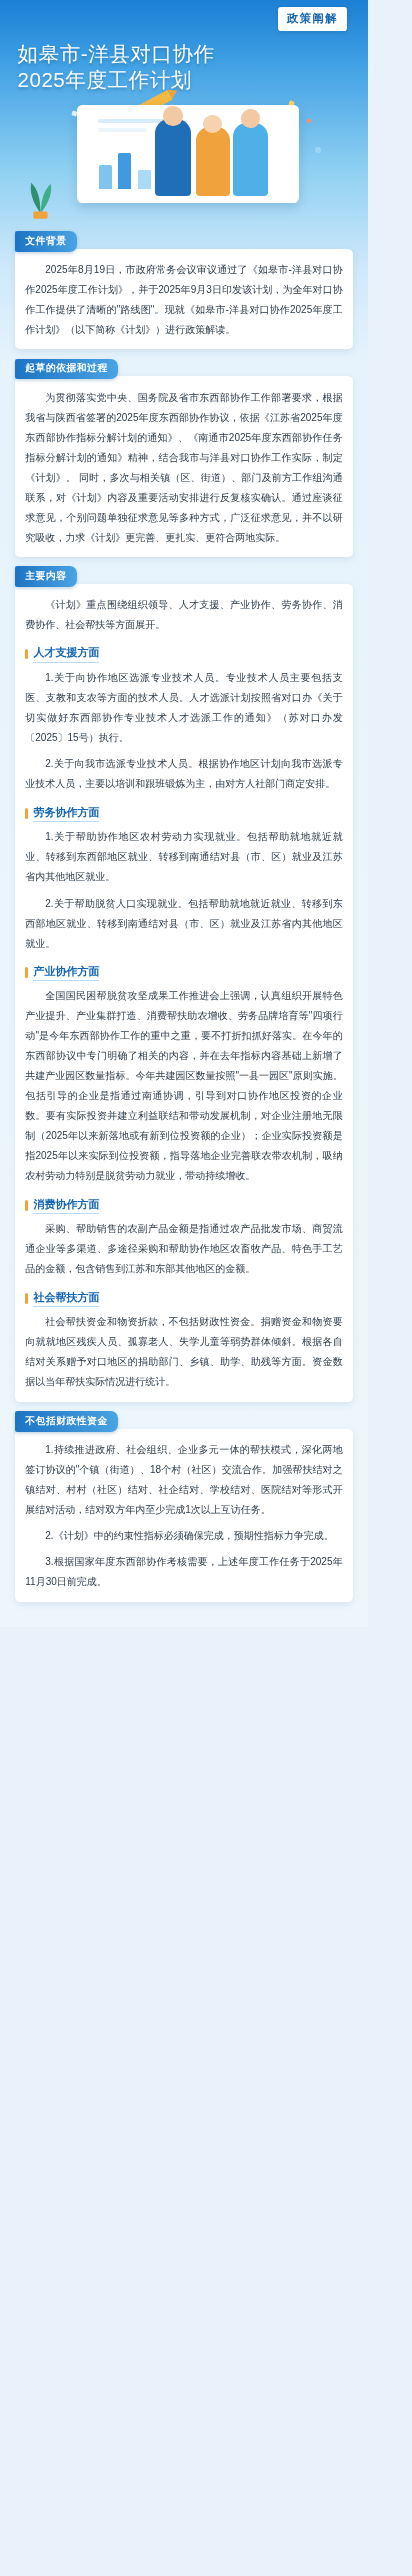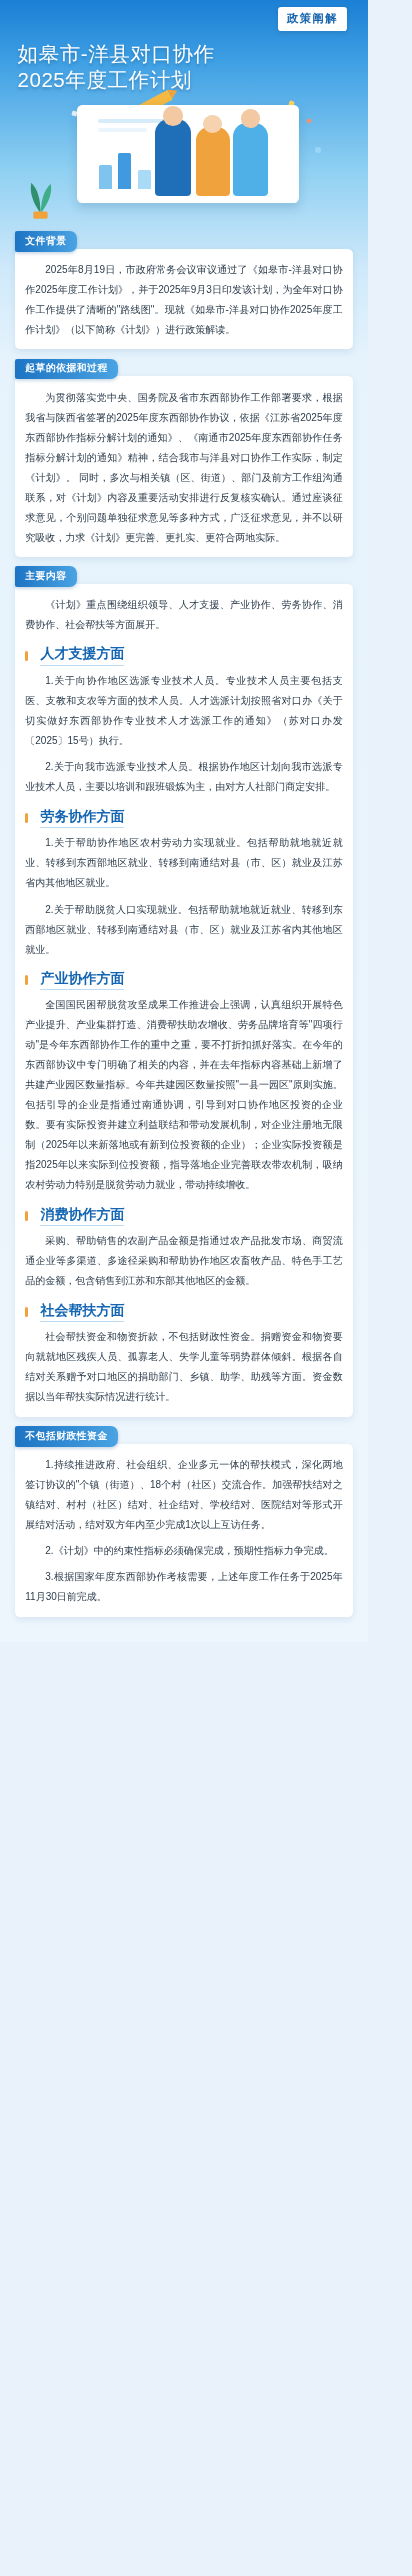--- a/index.html
+++ b/index.html
@@ -112,23 +112,23 @@
     margin: 0 0 6.2px 0;
     font-size: 10px;
     line-height: 2.0;
     color: #2b3b4a;
     text-align: justify;
     text-indent: 2em;
   }
   p.para:last-child { margin-bottom: 0; }
 
   .sub-head {
-    display: flex; align-items: center; gap: 12px;
+    display: flex; align-items: center; gap: 5px;
     margin: 10.3px 0 5.2px 0;
-    font-size: 14px; font-weight: bold; color: #1566b2;
+    font-size: 11px; font-weight: bold; color: #1566b2;
   }
   .sub-head .tick {
     width: 3.1px; height: 10.3px; background: #f0a23c; border-radius: 1.5px; display:inline-block;
   }
   .sub-head .txt { border-bottom: 1px solid #bcdcf5; padding-bottom: 1.5px; }
 
   .footer-space { height: 5.2px; }
 </style>
 </head>
 <body>

